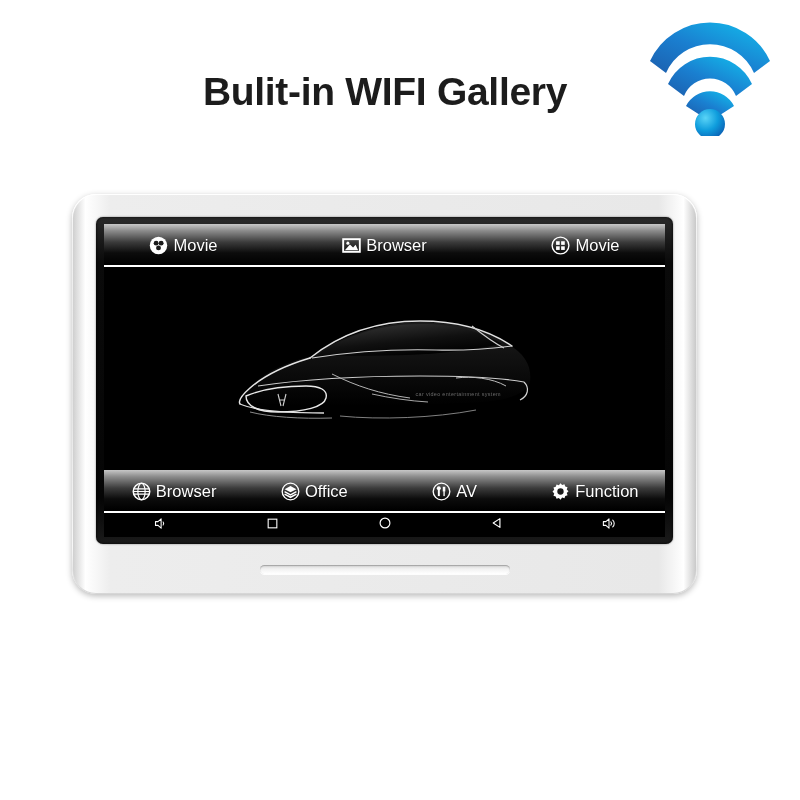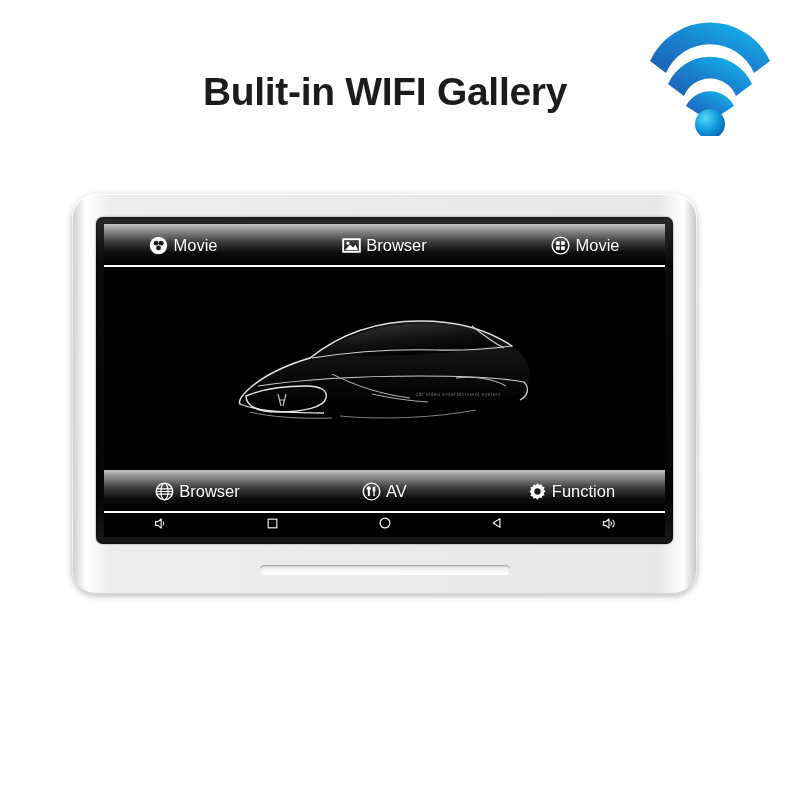--- a/index.html
+++ b/index.html
@@ -299,20 +299,31 @@
             <span class="ico">
               <svg width="19" height="19" viewBox="0 0 24 24">
                 <circle cx="12" cy="12" r="10.4" fill="none" stroke="#fff" stroke-width="1.9"></circle>
                 <ellipse cx="12" cy="12" rx="4.6" ry="10.4" fill="none" stroke="#fff" stroke-width="1.5"></ellipse>
                 <path d="M2.1 8.6 H21.9 M2.1 15.4 H21.9 M1.6 12 H22.4" stroke="#fff" stroke-width="1.5"></path>
               </svg>
             </span>
             <span class="lbl">Browser</span>
           </div>
 
+          <div class="menu-item">
+            <span class="ico">
+              <svg width="19" height="19" viewBox="0 0 24 24">
+                <circle cx="12" cy="12" r="10.5" fill="none" stroke="#fff" stroke-width="1.7"></circle>
+                <path d="M12 5 L19.5 9 L12 13 L4.5 9 Z" fill="#fff"></path>
+                <path d="M4.5 12.2 L12 16.2 L19.5 12.2" fill="none" stroke="#fff" stroke-width="1.9"></path>
+                <path d="M4.5 15.3 L12 19.3 L19.5 15.3" fill="none" stroke="#fff" stroke-width="1.9"></path>
+              </svg>
+            </span>
+            <span class="lbl">Office</span>
+          </div>
 
           <div class="menu-item">
             <span class="ico">
               <svg width="19" height="19" viewBox="0 0 24 24">
                 <circle cx="12" cy="12" r="10.5" fill="none" stroke="#fff" stroke-width="1.7"></circle>
                 <circle cx="8.6" cy="7.8" r="2.5" fill="#fff"></circle>
                 <rect x="7.4" y="9.6" width="2.5" height="8.2" fill="#fff"></rect>
                 <rect x="13.6" y="6" width="3.2" height="6" fill="#fff"></rect>
                 <rect x="14.4" y="11.6" width="1.7" height="6.2" fill="#fff"></rect>
               </svg>

